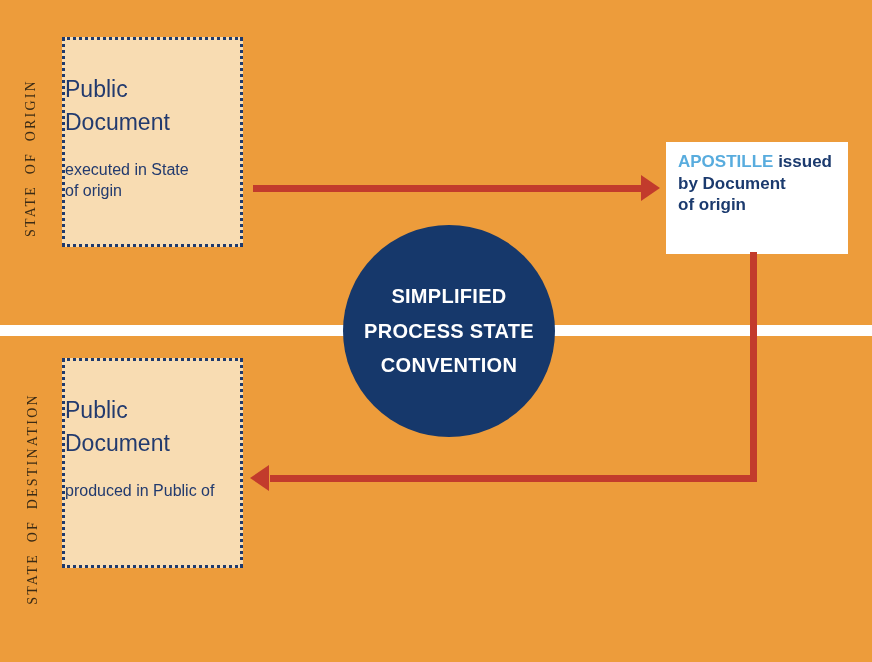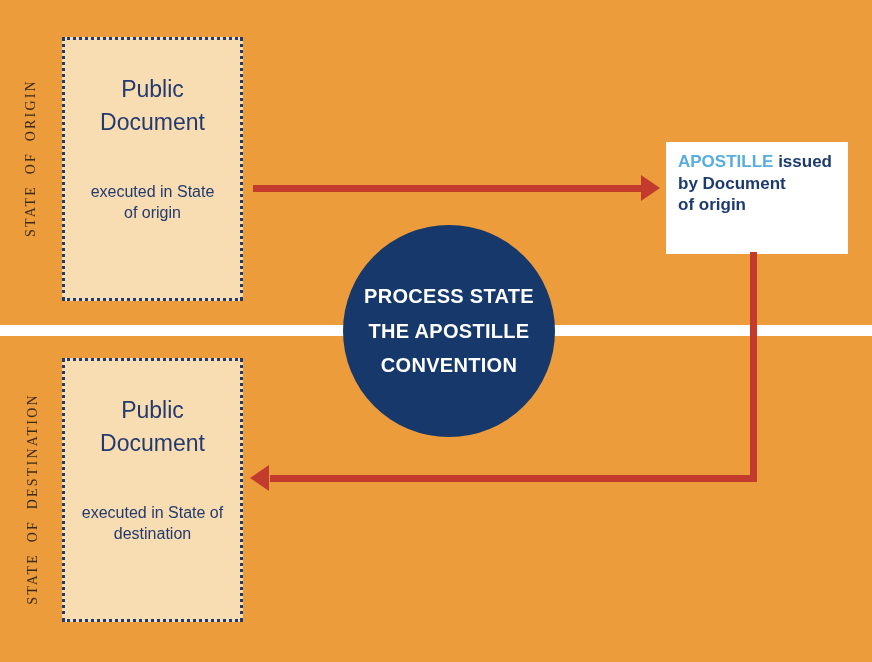--- a/index.html
+++ b/index.html
@@ -21,28 +21,28 @@
     transform:rotate(-90deg);
     font-family:"Liberation Serif", serif;
     font-size:14px;letter-spacing:2.2px;word-spacing:5px;
     color:#3B2B15;text-align:center;z-index:2;
     white-space:nowrap;
   }
   .side-label.origin{left:-97px;top:148px;}
   .side-label.destination{left:-95px;top:489px;}
   
   .doc-box{
-    position:absolute;left:62px;width:181px;height:264px;
+    position:absolute;left:62px;width:181px;height:210px;
     background:#F8DCB2;border:3px dotted #1E3A6E;
-    box-sizing:border-box;z-index:2;text-align:center;
+    box-sizing:border-box;z-index:2;
   }
   .doc-box.origin{top:37px;}
   .doc-box.destination{top:358px;}
   .doc-title{margin-top:33px;font-size:23px;line-height:33px;color:#223A6E;}
-  .doc-subtitle{margin-top:42px;font-size:16px;line-height:21px;color:#223A6E;}
+  .doc-subtitle{margin-top:20px;font-size:16px;line-height:21px;color:#223A6E;}
   
   .circle{
     position:absolute;left:343px;top:225px;width:212px;height:212px;
     background:#16386B;border-radius:50%;z-index:3;
     display:flex;flex-direction:column;justify-content:center;align-items:center;
     color:#FFFFFF;font-weight:bold;font-size:20px;line-height:34.5px;
     letter-spacing:0.3px;text-align:center;
   }
   
   .note{
@@ -91,28 +91,27 @@
       <div>of origin</div>
     </div>
   </div>
 
   <div class="doc-box destination">
     <div class="doc-title">
       <div>Public</div>
       <div>Document</div>
     </div>
     <div class="doc-subtitle">
-      <div>executed in State of</div>
-      <div>destination</div>
+      <div>produced in Public of</div>
     </div>
   </div>
 
   <div class="circle">
+    <div>SIMPLIFIED</div>
     <div>PROCESS STATE</div>
-    <div>THE APOSTILLE</div>
     <div>CONVENTION</div>
   </div>
 
   <div class="note">
     <div><span class="hl">APOSTILLE</span><span> issued</span></div>
     <div>by Document</div>
     <div>of origin</div>
   </div>
 
   <div class="arrow-part a-top-line"></div>

